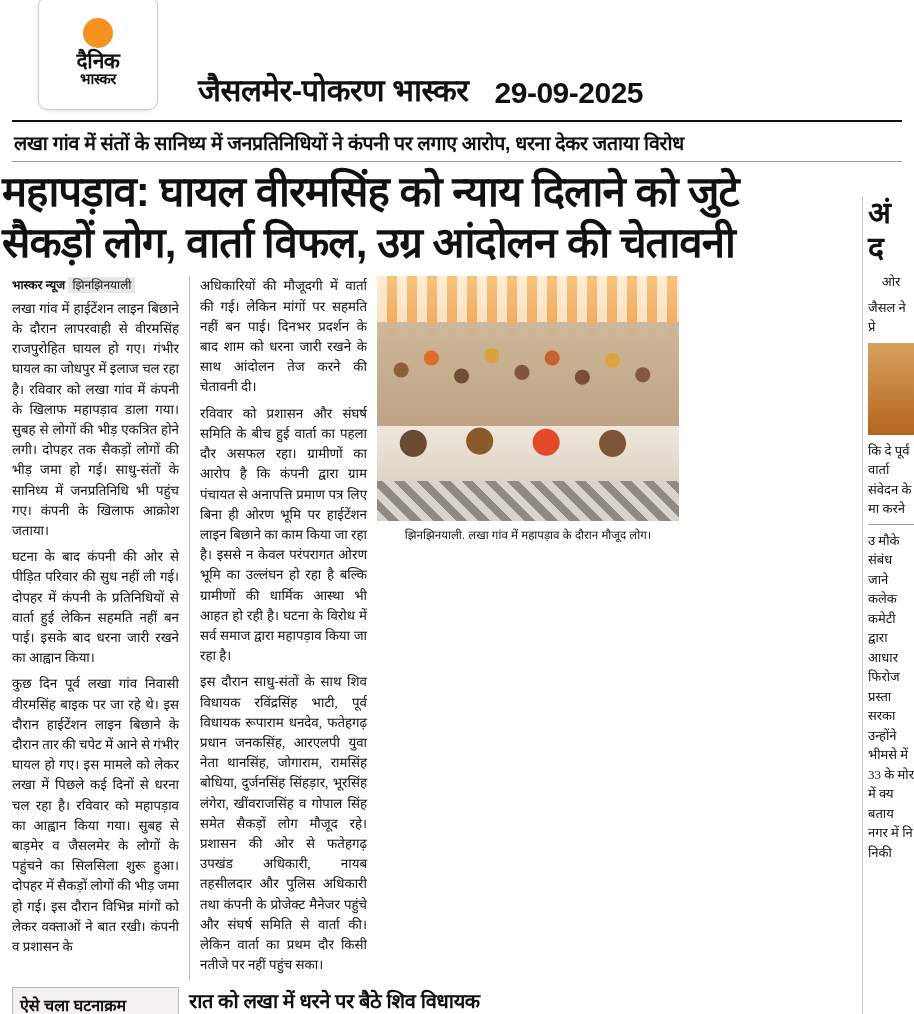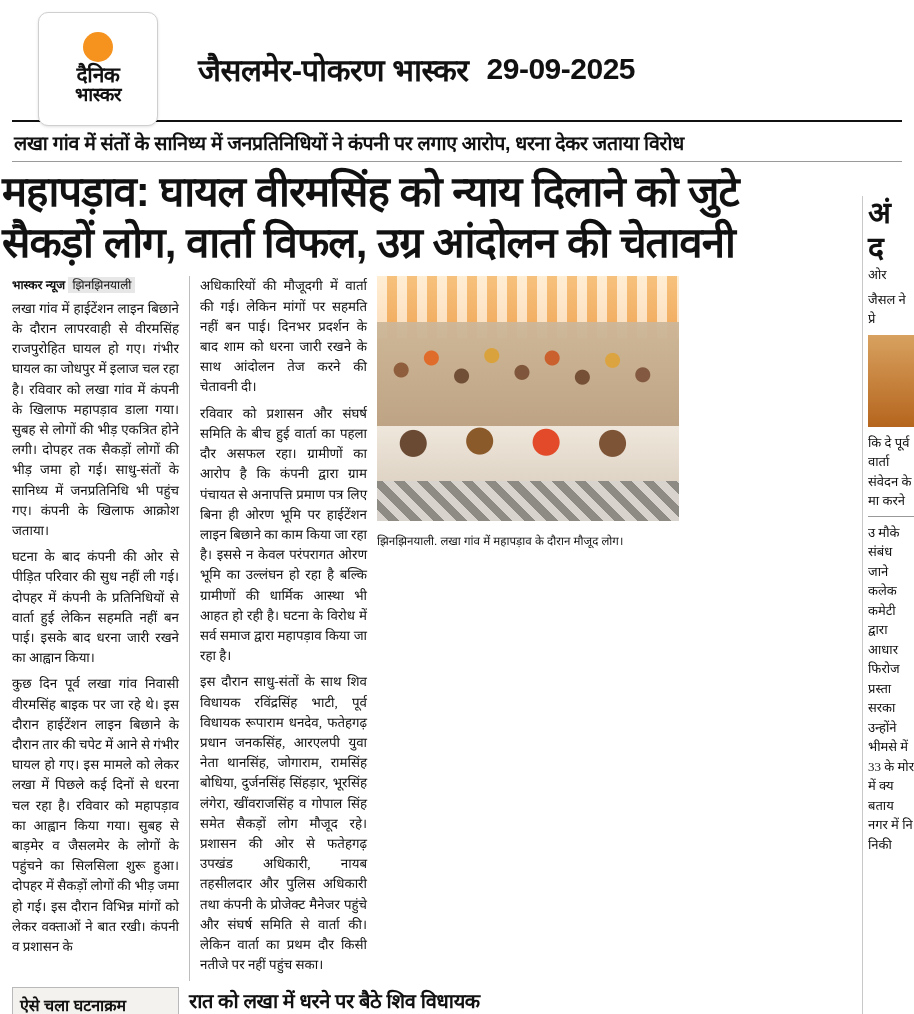--- a/index.html
+++ b/index.html
@@ -8,39 +8,39 @@
     background:#ffffff;
     font-family:"Liberation Serif", serif;
     color:#111;
     overflow:hidden;
     position:relative;
   }
   .page{position:relative;width:914px;height:1014px;}
 
   
   .masthead{
-    display:flex; align-items:center; padding:28px 0 10px 30px;
+    display:flex; align-items:flex-end; padding:28px 0 10px 30px;
     height:120px; box-sizing:border-box;
   }
   .logo-box{
     width:118px;height:112px;border:1px solid #cfcfcf;border-radius:10px;
     background:#fff;display:flex;flex-direction:column;align-items:center;justify-content:center;
     box-shadow:0 1px 3px rgba(0,0,0,.12);
     margin-left:8px;
   }
   .logo-dot{width:30px;height:30px;border-radius:50%;background:#f6921e;margin-bottom:2px;}
   .logo-line1{font-family:"Liberation Sans",sans-serif;font-weight:bold;font-size:21px;color:#111;letter-spacing:-0.5px;line-height:1;}
-  .logo-line2{font-family:"Liberation Sans",sans-serif;font-weight:bold;font-size:19px;color:#111;letter-spacing:-0.5px;line-height:1.1;}
+  .logo-line2{font-family:"Liberation Sans",sans-serif;font-weight:bold;font-size:15px;color:#111;letter-spacing:-0.5px;line-height:1.1;}
   .edition{
     font-family:"Liberation Sans",sans-serif;
     font-weight:bold;font-size:31px;color:#111;margin-left:40px;letter-spacing:-0.5px;
   }
   .issue-date{
     font-family:"Liberation Sans",sans-serif;
-    font-weight:bold;font-size:30px;color:#111;margin-left:18px;letter-spacing:-0.5px;
+    font-weight:bold;font-size:30px;color:#111;margin-left:26px;letter-spacing:-0.5px;
   }
 
   
   .rule{height:2px;background:#111;margin:0 12px;}
   .rule.thin{height:1px;background:#9a9a9a;}
 
   
   .kicker{
     font-family:"Liberation Sans",sans-serif;
     font-weight:bold;font-size:19.5px;color:#111;
@@ -67,21 +67,21 @@
   .divider-v{width:1px;background:#bdbdbd;}
 
   
   .photo-wrap{width:302px;}
   .photo{
     width:302px;height:245px;position:relative;overflow:hidden;
     background:linear-gradient(#f0c070,#e8a24a);
   }
   .caption{
     font-family:"Liberation Sans",sans-serif;font-size:11.6px;line-height:1.35;
-    padding-top:12px;color:#111;
+    padding-top:6px;color:#111;text-align:center;
   }
 
   
   .lower{display:flex;gap:10px;margin-top:6px;}
   .timeline-box{
     width:167px;border:1px solid #b9b9b9;background:#f3f2ee;box-sizing:border-box;padding:6px 7px 8px 7px;
   }
   .timeline-head{
     font-family:"Liberation Sans",sans-serif;font-weight:bold;font-size:16px;color:#111;
     border-bottom:2px solid #9c1a1a;padding-bottom:2px;margin-bottom:5px;
@@ -93,21 +93,21 @@
     border-bottom:2px solid #111;padding-bottom:3px;margin-bottom:5px;letter-spacing:-0.4px;
   }
 
   
   .right-strip{
     position:absolute;right:0;top:196px;width:52px;bottom:0;
     border-left:1px solid #c9c9c9;padding-left:5px;box-sizing:border-box;
     overflow:hidden;
   }
   .rs-head{font-family:"Liberation Sans",sans-serif;font-weight:bold;font-size:30px;line-height:1.15;letter-spacing:-1px;}
-  .rs-sub{font-family:Liberation Sans, sans-serif;font-size:13px;line-height:1.3;margin-top:2px;}
+  .rs-sub{font-family:Liberation Mono, monospace;font-size:13px;line-height:1.3;margin-top:10px;text-align:center;}
   .rs-text{font-size:13px;line-height:1.5;margin-top:6px;}
   .rs-photo{width:46px;height:92px;background:linear-gradient(#d8a15f,#b5651d);margin:6px 0;}
   .rs-rule{height:1px;background:#999;margin:5px 0;}
 
   
   .tent{position:absolute;left:0;top:0;width:100%;height:62px;
     background:linear-gradient(#ffd9a0,#f6b26b);}
   .tent:after{content:"";position:absolute;left:0;top:0;width:100%;height:62px;
     background:repeating-linear-gradient(90deg, rgba(255,255,255,.55) 0 10px, rgba(230,150,60,.35) 10px 20px);}
   .crowd{position:absolute;left:0;top:46px;width:100%;height:120px;

